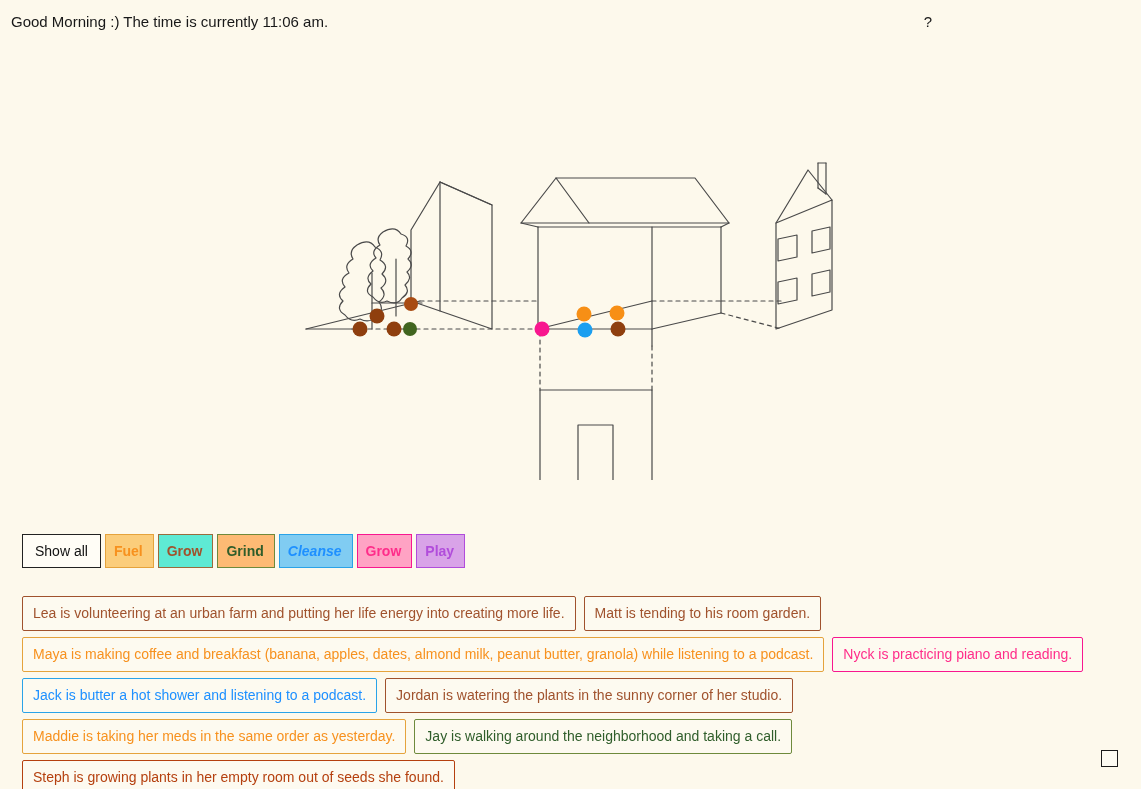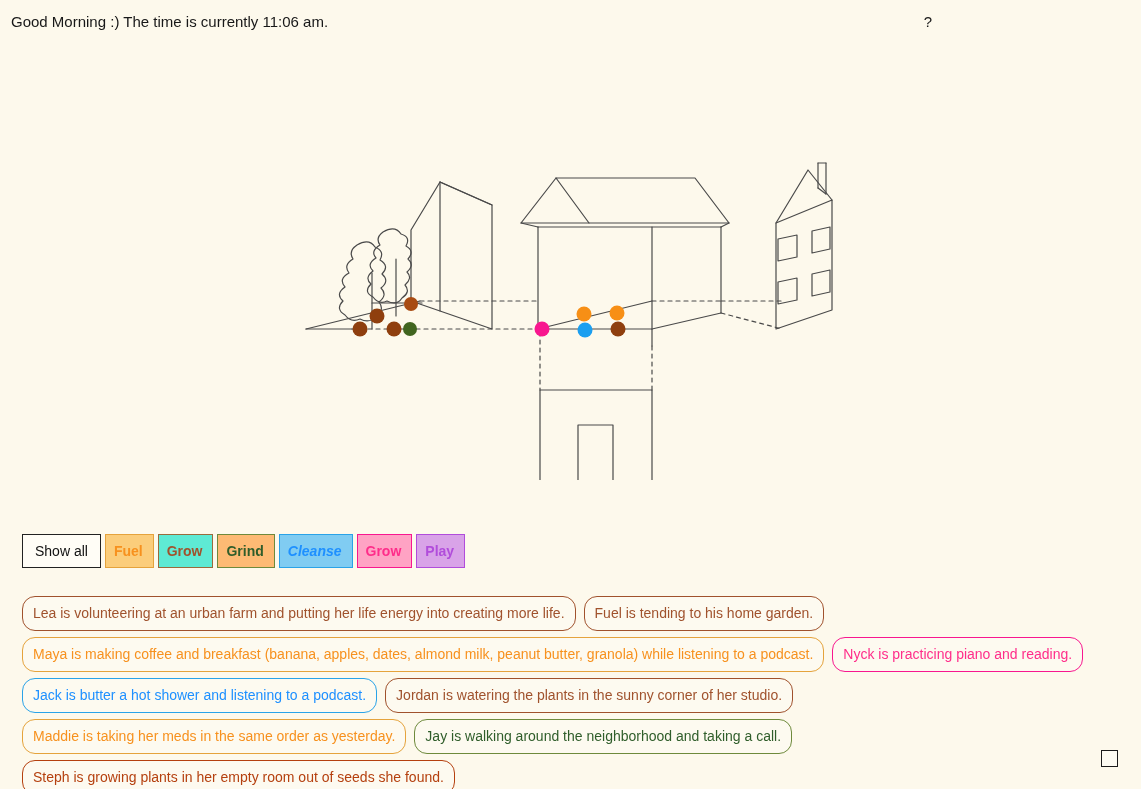--- a/index.html
+++ b/index.html
@@ -97,21 +97,21 @@
   }
   .card {
     box-sizing: border-box;
     border: 1px solid #888;
     background: #fdfaf0;
     font-size: 14px;
     line-height: 17px;
     padding: 8px 10px;
     white-space: nowrap;
     cursor: pointer;
-    border-radius: 13px;
+    border-radius: 2px;
   }
 
   
   #corner-checkbox {
     position: absolute;
     left: 1101px;
     top: 750px;
     width: 17px;
     height: 17px;
     border: 1px solid #1b1b1b;
@@ -204,21 +204,21 @@
     <button class="filter-btn" style="color: rgb(247, 145, 30); background: rgb(251, 205, 123); border-color: rgb(229, 163, 60);">Fuel</button>
     <button class="filter-btn" style="color: rgb(160, 82, 45); background: #5eead4; border-color: rgb(154, 107, 60);">Grow</button>
     <button class="filter-btn" style="color: rgb(47, 93, 42); background: #fdba74; border-color: rgb(110, 138, 60);">Grind</button>
     <button class="filter-btn" style="color: rgb(30, 144, 255); background: rgb(128, 204, 242); border-color: rgb(42, 163, 232); font-style: italic;">Cleanse</button>
     <button class="filter-btn" style="color: rgb(255, 45, 138); background: rgb(255, 163, 196); border-color: rgb(248, 23, 143);">Grow</button>
     <button class="filter-btn" style="color: rgb(177, 77, 219); background: rgb(217, 163, 232); border-color: rgb(177, 77, 219);">Play</button>
   </div>
 
 <div id="cards">
     <div class="card" style="color: rgb(160, 82, 45); border-color: rgb(160, 82, 45);">Lea is volunteering at an urban farm and putting her life energy into creating more life.</div>
-    <div class="card" style="color: rgb(160, 82, 45); border-color: rgb(160, 82, 45);">Fuel is tending to his home garden.</div>
+    <div class="card" style="color: rgb(160, 82, 45); border-color: rgb(160, 82, 45);">Matt is tending to his room garden.</div>
     <div class="card" style="color: rgb(247, 145, 30); border-color: rgb(229, 163, 60);">Maya is making coffee and breakfast (banana, apples, dates, almond milk, peanut butter, granola) while listening to a podcast.</div>
     <div class="card" style="color: rgb(255, 45, 138); border-color: rgb(248, 23, 143);">Nyck is practicing piano and reading.</div>
     <div class="card" style="color: rgb(30, 144, 255); border-color: rgb(42, 163, 232);">Jack is butter a hot shower and listening to a podcast.</div>
     <div class="card" style="color: rgb(160, 82, 45); border-color: rgb(160, 82, 45);">Jordan is watering the plants in the sunny corner of her studio.</div>
     <div class="card" style="color: rgb(247, 145, 30); border-color: rgb(229, 163, 60);">Maddie is taking her meds in the same order as yesterday.</div>
     <div class="card" style="color: rgb(47, 93, 42); border-color: rgb(110, 138, 60);">Jay is walking around the neighborhood and taking a call.</div>
     <div class="card" style="color: rgb(181, 64, 15); border-color: rgb(181, 64, 15);">Steph is growing plants in her empty room out of seeds she found.</div>
   </div>
 
 <div id="corner-checkbox"></div>

